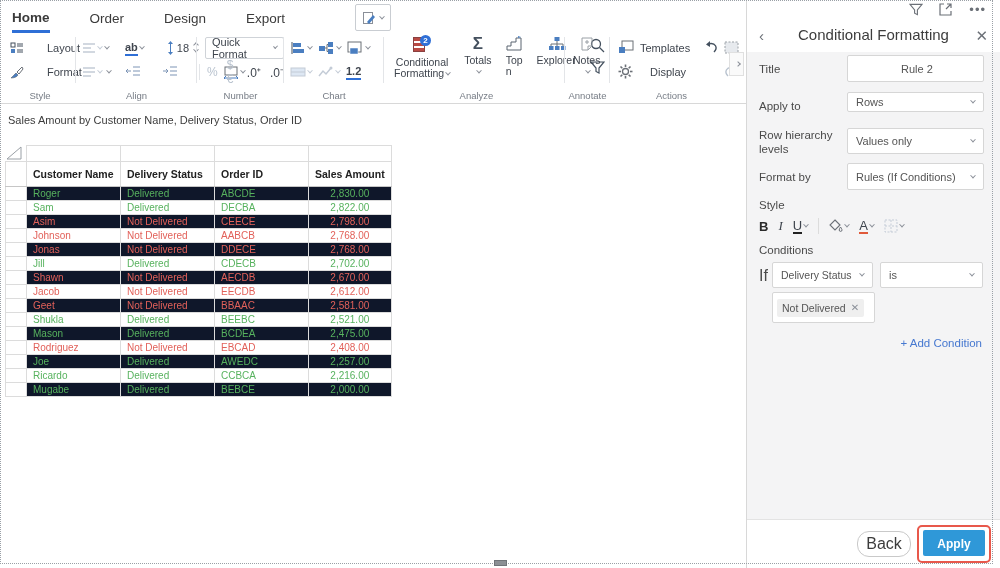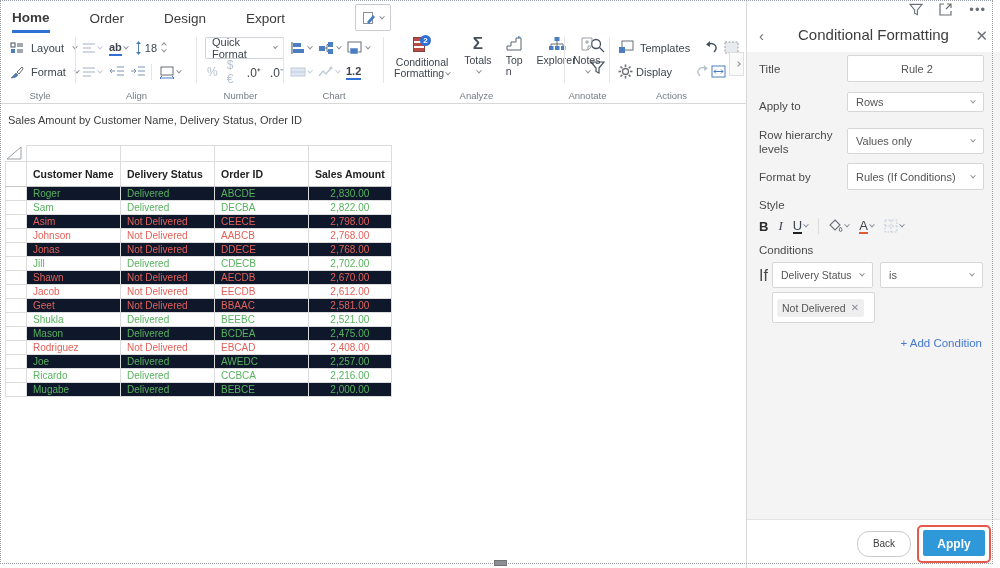--- a/index.html
+++ b/index.html
@@ -10,21 +10,21 @@
   
   .ribbon { position:absolute; left:0; top:0; width:746px; height:104px; background:#fff; border-bottom:1px solid #d8d8d8; }
   .tabrow { position:absolute; left:12px; top:8px; height:26px; display:flex; gap:40px; align-items:center; }
   .tab { font-size:13.5px; color:#3b3b3b; padding-bottom:5px; cursor:pointer; }
   .tab.active { font-weight:bold; border-bottom:3px solid var(--accent); }
   .edit-btn { position:absolute; left:355px; top:4px; width:36px; height:27px; border:1px solid #c9cdd2; border-radius:2px; background:#fff; display:flex; align-items:center; justify-content:center; gap:2px; }
   .toolbar { position:absolute; left:0; top:34px; width:746px; height:69px; }
   .rgroup { position:absolute; top:0; height:66px; }
   .rgroup .gdiv { position:absolute; right:0; top:3px; height:46px; width:1px; background:#e3e5e8; }
   .glabel { position:absolute; bottom:-1px; left:0; right:0; text-align:center; font-size:9.5px; color:#767c85; }
-  .rrow { position:absolute; left:6px; height:22px; display:flex; align-items:center; gap:7px; }
+  .rrow { position:absolute; left:6px; height:22px; display:flex; align-items:center; gap:23px; }
   .r1 { top:3px; } .r2 { top:27px; }
   .chev { display:inline-block; width:4px; height:4px; border-right:1.2px solid #8a8f98; border-bottom:1.2px solid #8a8f98; transform:rotate(45deg) translate(-1px,-1px); margin-left:2px; }
   .chev.lt { border-color:#c3cbd6; }
   .ribtxt { font-size:11px; color:#3f454e; }
   .icon16 { width:16px; height:16px; display:inline-block; }
   .icon14 { width:14px; height:14px; display:inline-block; }
   .bigbtn { display:flex; flex-direction:column; align-items:center; font-size:10.5px; color:#3f454e; line-height:11px; }
   .qf-box { border:1px solid #cfd3d8; background:#fff; border-radius:2px; height:22px; display:flex; align-items:center; padding:0 6px; font-size:11px; color:#3f454e; gap:8px; }
   .numglyph { font-size:12px; color:#3f454e; letter-spacing:0; }
   .numglyph.gray { color:#b9c3cf; }
@@ -76,21 +76,21 @@
   .sb-u { font-size:13px; border-bottom:2px solid #222; line-height:13px; }
   .sb-a { font-size:13px; border-bottom:2px solid #e05a3a; line-height:13px; color:#3f454e; }
   .sb-div { width:1px; height:16px; background:#dcdcdc; }
   .ifrow { position:absolute; top:262px; left:0; width:100%; height:26px; }
   .if-label { position:absolute; left:12px; top:5px; font-size:16px; color:#4a4a4a; }
   .chipbox { position:absolute; left:25px; top:292px; width:103px; height:31px; background:#fff; border:1px solid #d6d6d6; border-radius:2px; display:flex; align-items:center; padding:0 4px; }
   .chip { background:#efefef; border-radius:2px; font-size:10.5px; color:#555; padding:3px 5px; display:flex; align-items:center; gap:5px; }
   .chip .x { color:#8a8f98; font-size:10px; }
   .addcond { position:absolute; right:18px; top:337px; font-size:11.5px; color:var(--link); }
   .panel-footer { position:absolute; left:0; bottom:0; width:100%; height:49px; background:#fff; border-top:1px solid #e3e3e3; }
-  .btn-back { position:absolute; left:110px; top:11px; width:54px; height:26px; background:#fff; border:1px solid #c9c9c9; border-radius:12px; font-size:10px; color:#3c3c3c; text-align:center; line-height:24px; }
+  .btn-back { position:absolute; left:110px; top:11px; width:54px; height:26px; background:#fff; border:1px solid #c9c9c9; border-radius:12px; font-size:16px; color:#3c3c3c; text-align:center; line-height:24px; }
   .btn-apply { position:absolute; left:176px; top:10px; width:62px; height:26px; background:var(--applyblue); border:none; border-radius:2px; font-size:12px; font-weight:bold; color:#fff; text-align:center; line-height:28px; }
   .apply-hl { position:absolute; left:170px; top:5px; width:74px; height:38px; border:2px solid var(--hlred); border-radius:5px; pointer-events:none; }
 
   
   .marquee { position:absolute; left:0; top:0; width:993px; height:564px; border:1px dotted #9aa0a6; pointer-events:none; }
   .marquee-handle { position:absolute; left:494px; top:560px; width:13px; height:6px; background:#8b8f94; border:1px solid #6f7378; }
 
   svg { display:block; }
 </style>
 </head>
@@ -363,21 +363,21 @@
                 <path d="M4 3 C12 1 14 7 10 11" fill="none" stroke="#44505e" stroke-width="1.4"></path>
                 <path d="M6 0 L2 3.5 L6 6 Z" fill="#44505e"></path>
               </svg>
           </span>
           <span class="icon14">
             <svg width="15" height="13" viewBox="0 0 15 13">
                 <rect x="1" y="1" width="13" height="11" fill="#e7eaee" stroke="#9aa0a6" stroke-dasharray="2 1.5"></rect>
               </svg>
           </span>
         </div>
-        <div class="rrow r2" style="left:8px;gap:2px;">
+        <div class="rrow r2" style="left:8px;gap:16px;">
           <span class="icon16">
             <svg width="15" height="15" viewBox="0 0 15 15">
                 <circle cx="7.5" cy="7.5" r="3" fill="none" stroke="#6b7077" stroke-width="1.3"></circle>
                 <g stroke="#6b7077" stroke-width="1.6">
                   <line x1="7.5" y1="0.5" x2="7.5" y2="3"></line>
                   <line x1="7.5" y1="12" x2="7.5" y2="14.5"></line>
                   <line x1="0.5" y1="7.5" x2="3" y2="7.5"></line>
                   <line x1="12" y1="7.5" x2="14.5" y2="7.5"></line>
                   <line x1="2.5" y1="2.5" x2="4.3" y2="4.3"></line>
                   <line x1="10.7" y1="10.7" x2="12.5" y2="12.5"></line>

